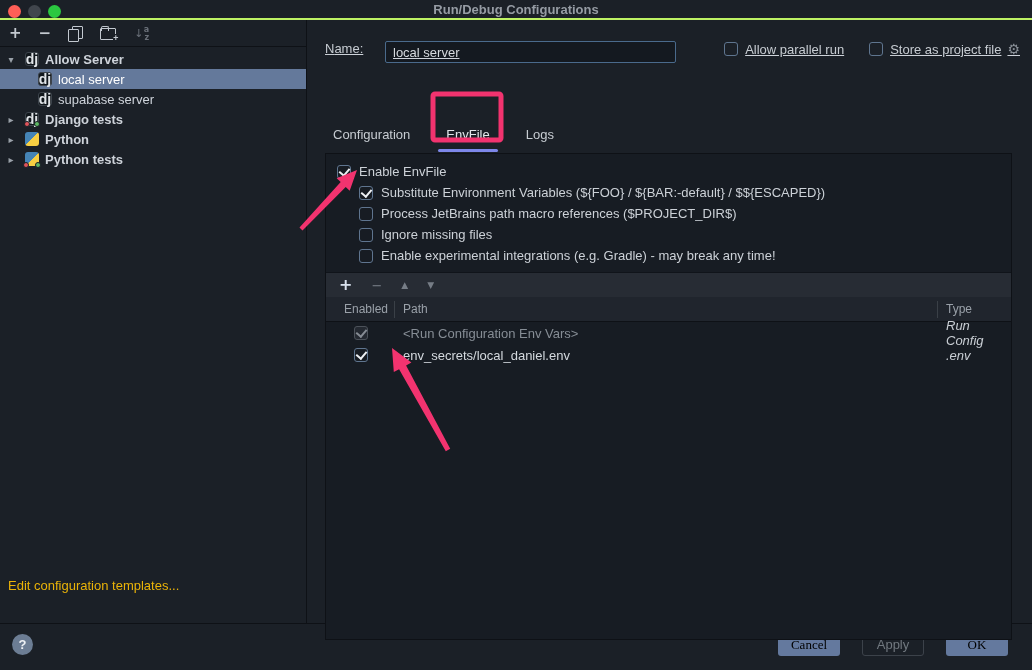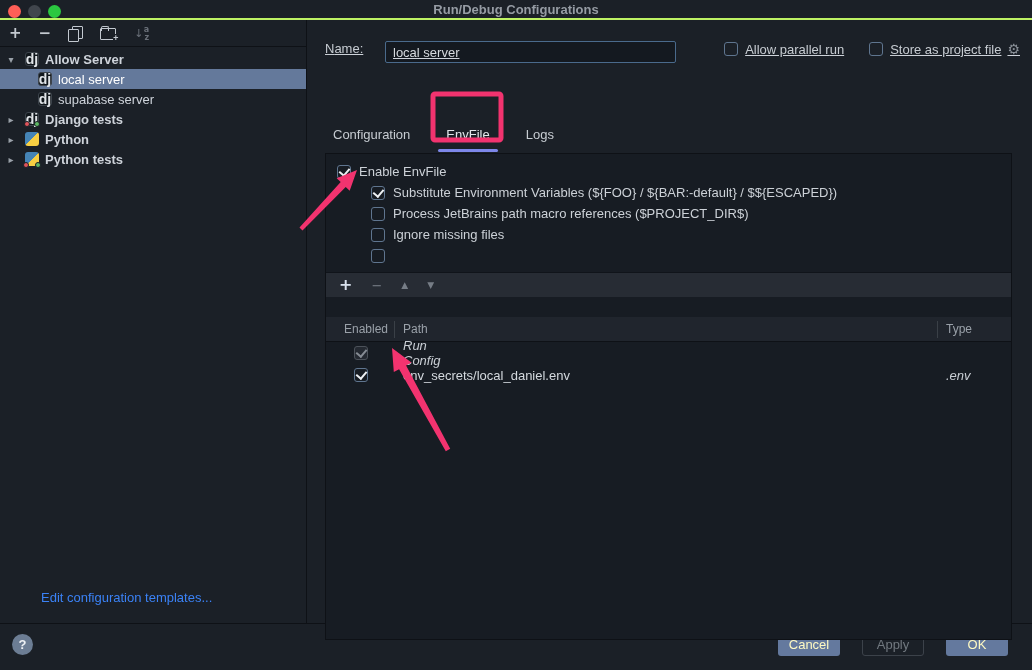--- a/index.html
+++ b/index.html
@@ -52,21 +52,21 @@
   .chev { width:14px; margin-right:7px; color:#9aa1a9; font-size:10px; text-align:center; flex:none; }
   .tree-icon { width:14px; height:14px; margin-right:6px; flex:none; position:relative;
     border-radius:3px; display:flex; align-items:center; justify-content:center; }
   .tree-icon.django { background:#11171c; border:1px solid #3c434b; }
   .tree-icon.django i { font-style:normal; font-size:14px; font-weight:bold; color:#e0e4e8; line-height:1; }
   .tree-icon.python { background:linear-gradient(135deg,#4584b6 0 50%,#f7cf43 50% 100%); }
   .dot { position:absolute; width:6px; height:6px; border-radius:50%; border:1px solid #1b2027; }
   .dot.red { left:-2px; bottom:-2px; background:#e0535a; }
   .dot.grn { right:-2px; bottom:-2px; background:#5fb865; }
   .tlabel.bold { font-weight:bold; }
-  .edit-templates { position:absolute; left:8px; bottom:18px; color:#3b82f6; cursor:pointer;margin-left:33px; }
+  .edit-templates { position:absolute; left:8px; bottom:30px; color:#eab308; cursor:pointer; }
 
   
   .main { flex:1; position:relative; }
   .name-row { position:absolute; left:18px; top:21px; right:12px; height:22px;
     display:flex; align-items:flex-start;text-decoration:underline; }
   .name-label { width:60px; color:#c7ccd2; }
   .u { text-decoration:underline; }
   .name-input { width:291px; height:22px; background:#141920; border:1px solid #4a6a8c;
     border-radius:2px; color:#d6dade; font-size:13px; padding:0 7px;
     font-family:"Liberation Sans", sans-serif; outline:none; }
@@ -84,29 +84,29 @@
   .tab { padding:10px 12px 0; position:relative; color:#c7ccd2; cursor:pointer; }
   .tab.first { padding-left:8px; }
   .tab.active { color:#e2e6ea; }
   .tab.active::after { content:""; position:absolute; left:4px; right:4px; bottom:1px;
     height:3px; background:#7d87e9; border-radius:2px; }
 
   .panel { position:absolute; left:18px; top:133px; width:687px; height:487px;
     border:1px solid #0e1116; background:#171c23; }
   .opts { padding:7px 8px 6px 11px; }
   .opt-row { display:flex; align-items:center; gap:8px; height:21px; color:#ccd1d7; }
-  .opt-row.indent { margin-left:34px; }
+  .opt-row.indent { margin-left:22px; }
 
   .list-toolbar { height:25px; background:#272c34; border-top:1px solid #10141a;
     display:flex; align-items:center; gap:19px; padding:0 13px; }
   .lt-ic { color:#767d86; font-size:13px; line-height:1; }
   .lt-ic.add { color:#d9e2ee; font-size:16px; font-weight:bold; }
   .lt-ic.tri { font-size:9px; }
   .list-header { height:25px; background:#20252d; border-bottom:1px solid #0e1116;
-    display:flex; align-items:center; color:#9aa1a9; font-size:12px;margin-top:20px; }
+    display:flex; align-items:center; color:#9aa1a9; font-size:12px; }
   .lh-c1 { width:69px; padding-left:18px; border-right:1px solid #3a4047; height:17px;
     display:flex; align-items:center; }
   .lh-c2 { flex:1; padding-left:8px; border-right:1px solid #3a4047; height:17px;
     display:flex; align-items:center; }
   .lh-c3 { width:73px; padding-left:8px; }
   .lrow { height:22px; display:flex; align-items:center; color:#d4d9de; }
   .lr-c1 { width:69px; display:flex; justify-content:center; }
   .lr-c2 { flex:1; padding-left:8px; }
   .lr-c3 { width:73px; padding-left:8px; }
   .lrow.dim .lr-c2 { color:#868d95; }
@@ -114,21 +114,21 @@
 
   
   .footer { height:42px; border-top:1px solid #0e1116; display:flex; align-items:center;
     padding:0 24px 0 12px; gap:22px; }
   .help { width:21px; height:21px; border-radius:50%; background:#6c7d94; color:#eef1f4;
     display:flex; align-items:center; justify-content:center; font-size:13px; font-weight:bold;
     cursor:pointer; }
   .spacer { flex:1; }
   .btn { min-width:62px; height:23px; border-radius:3px; display:flex; align-items:center;
     justify-content:center; font-size:13px; cursor:pointer; }
-  .btn.primary { background:#64799e; color:#fef9c3; }
+  .btn.primary { background:#64799e; color:#000000;font-family:Liberation Serif, serif; }
   .btn.ghost { background:transparent; border:1px solid #3c424a; color:#71787f; }
 
   .annotations { position:absolute; inset:0; width:1032px; height:670px;
     pointer-events:none; z-index:50; }
 </style>
 </head>
 <body>
 
 <div class="dialog">
 
@@ -241,20 +241,21 @@
           <div class="opt-row indent">
             <span class="cb"></span>
             <span>Process JetBrains path macro references ($PROJECT_DIR$)</span>
           </div>
           <div class="opt-row indent">
             <span class="cb"></span>
             <span>Ignore missing files</span>
           </div>
           <div class="opt-row indent">
             <span class="cb"></span>
+            <span>Enable experimental integrations (e.g. Gradle) - may break any time!</span>
           </div>
         </div>
 
         <div class="list-toolbar">
           <span class="lt-ic add glyph">+</span>
           <span class="lt-ic glyph">−</span>
           <span class="lt-ic tri glyph">▲</span>
           <span class="lt-ic tri glyph">▼</span>
         </div>
 
@@ -262,20 +263,21 @@
           <span class="lh-c1">Enabled</span>
           <span class="lh-c2">Path</span>
           <span class="lh-c3">Type</span>
         </div>
 
         <div class="list-rows">
           <div class="lrow dim">
             <span class="lr-c1">
                 <span class="cb disabled checked"></span>
               </span>
+            <span class="lr-c2">&lt;Run Configuration Env Vars&gt;</span>
             <span class="lr-c3">Run Config</span>
           </div>
           <div class="lrow">
             <span class="lr-c1">
                 <span class="cb checked"></span>
               </span>
             <span class="lr-c2">env_secrets/local_daniel.env</span>
             <span class="lr-c3">.env</span>
           </div>
         </div>

